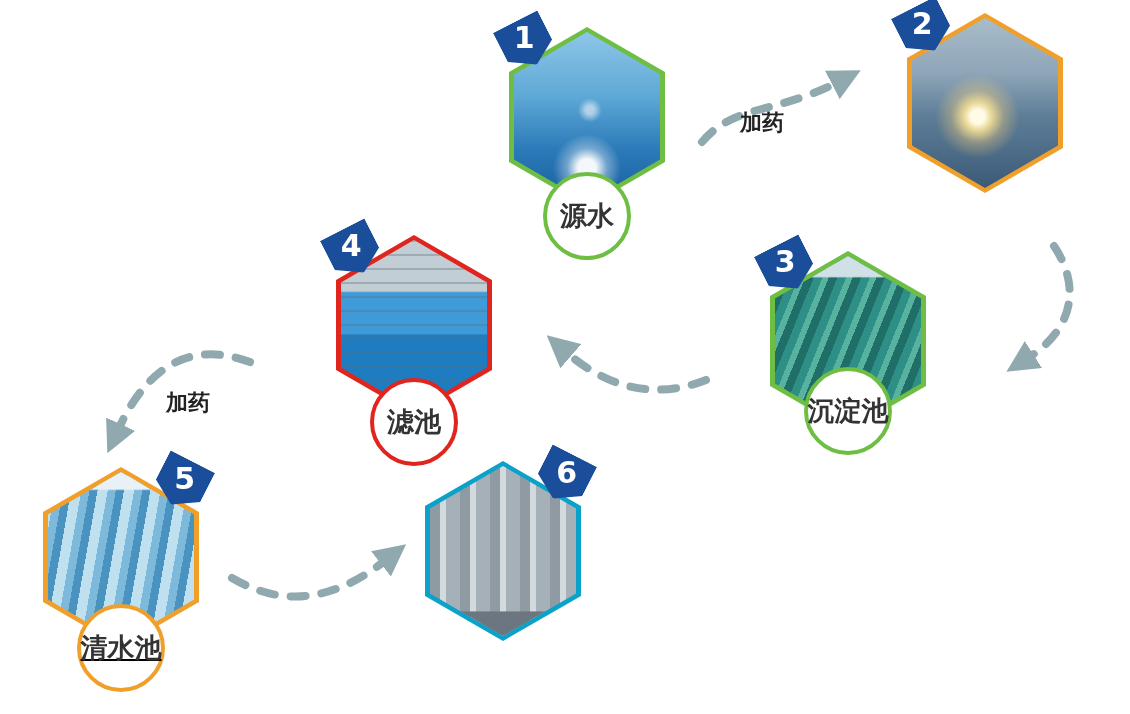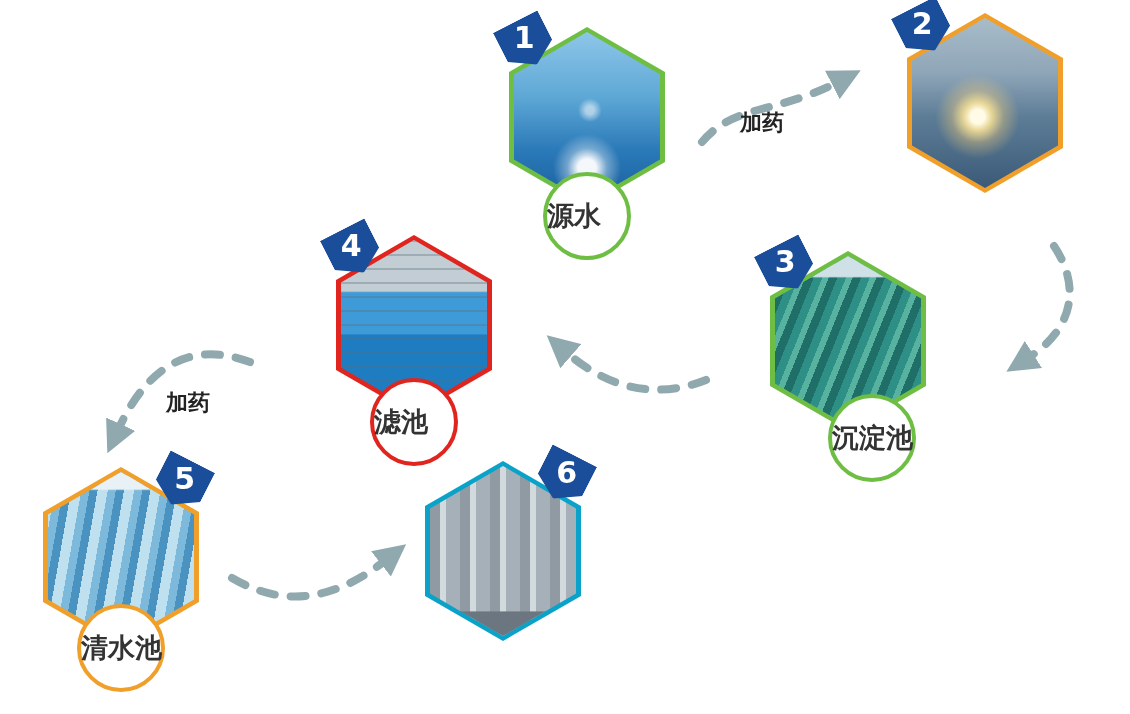--- a/index.html
+++ b/index.html
@@ -20,39 +20,39 @@
     position:absolute;left:0;top:0;width:156px;height:180px;background:var(--c,#888);
     clip-path:polygon(50% 0,100% 25%,100% 75%,50% 100%,0 75%,0 25%);
   }
   .hex-img{
     position:absolute;left:5px;top:5px;right:5px;bottom:5px;
     clip-path:polygon(50% 0,100% 25%,100% 75%,50% 100%,0 75%,0 25%);
   }
   .label-circle{
     position:absolute;left:34px;width:88px;height:88px;border-radius:50%;
     background:#fff;border:4px solid var(--c,#888);box-sizing:border-box;
-    display:flex;align-items:center;z-index:2;
+    display:flex;align-items:center;justify-content:center;z-index:2;
   }
   .label-circle span{font-size:27px;font-weight:700;color:#333;white-space:nowrap;}
   .badge{
     position:absolute;width:50px;height:48px;background:#1a4e9b;z-index:3;
     clip-path:polygon(0 0,100% 0,100% 68%,50% 100%,0 68%);
     display:flex;align-items:flex-start;justify-content:center;
   }
   .badge span{display:block;color:#fff;font-size:30px;font-weight:700;line-height:38px;}
   .badge.left{left:-8px;top:-8px;transform:rotate(-27deg);}
   .badge.left span{transform:rotate(27deg);}
   .badge.right{right:-8px;top:-8px;transform:rotate(27deg);}
   .badge.right span{transform:rotate(-27deg);}
   
   .n1{left:509px;top:27px;--c:#6fbe44;}  .n1 .label-circle{top:145px;}
   .n2{left:907px;top:13px;--c:#f0a02a;}  .n2 .label-circle{top:167px;}
-  .n3{left:770px;top:251px;--c:#6fbe44;} .n3 .label-circle{top:143px;margin-left:24px;}
+  .n3{left:770px;top:251px;--c:#6fbe44;} .n3 .label-circle{top:116px;}
   .n4{left:336px;top:235px;--c:#e0251f;} .n4 .label-circle{top:143px;}
-  .n5{left:43px;top:467px;--c:#f0a02a;}  .n5 .label-circle{top:137px;}
+  .n5{left:43px;top:467px;--c:#f0a02a;}  .n5 .label-circle{top:137px;text-decoration:underline;}
   .n6{left:425px;top:461px;--c:#0aa2c8;} .n6 .label-circle{top:143px;}
   
   .img1{
     background:
       radial-gradient(circle at 50% 80%, rgba(255,255,255,.95) 0 9px, rgba(255,255,255,.35) 20px, transparent 34px),
       radial-gradient(circle at 52% 46%, rgba(255,255,255,.55) 0 4px, transparent 12px),
       linear-gradient(180deg,#8ec6e8 0%,#5ea8d6 38%,#2a79b8 70%,#1b5f9e 100%);
   }
   .img2{
     background:

